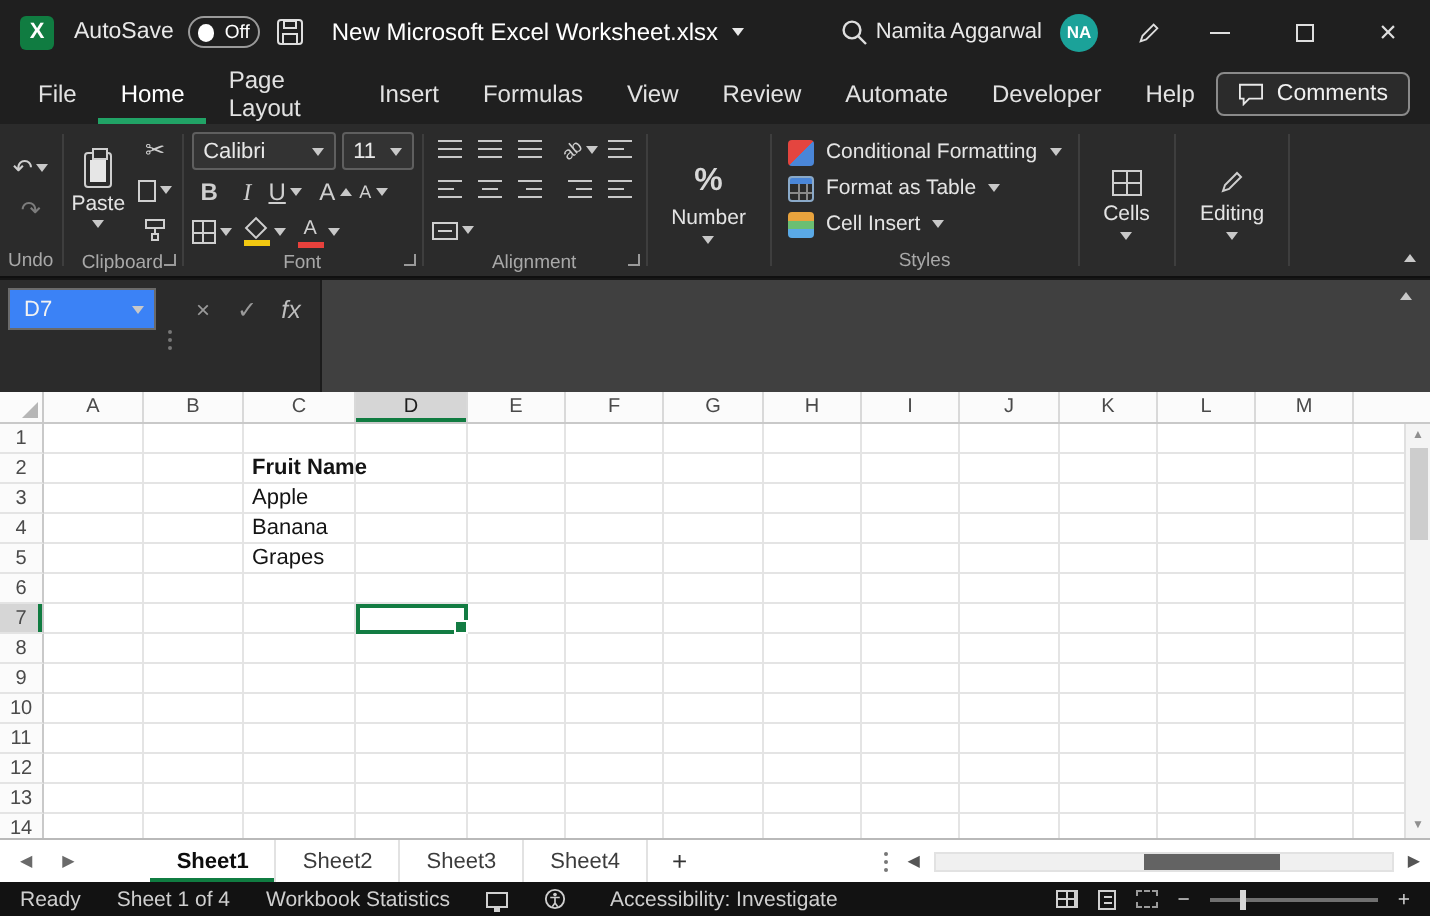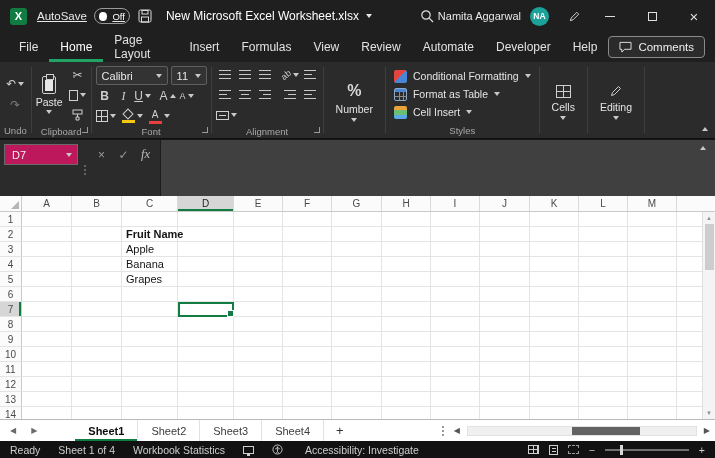--- a/index.html
+++ b/index.html
@@ -5,21 +5,21 @@
   * { box-sizing: border-box; margin: 0; padding: 0; }
   html,body { width:715px; height:458px; overflow:hidden; background:#1f1f1f;
     font-family:"Liberation Sans","DejaVu Sans",sans-serif; }
   .stage { position:relative; width:715px; height:458px; }
 
   
   .titlebar { position:absolute; top:0; left:0; right:0; height:32px; background:#1f1f1f;
     display:flex; align-items:center; color:#e8e8e8; font-size:12px; }
   .xlogo { width:17px; height:17px; margin:0 10px 0 10px; background:#107C41; border-radius:3px;
     color:#fff; font-weight:bold; font-size:11px; display:flex; align-items:center; justify-content:center; }
-  .autosave { display:flex; align-items:center; gap:7px; font-size:11.5px;text-decoration:underline; }
+  .autosave { display:flex; align-items:center; gap:7px; font-size:11.5px; }
   .toggle { width:36px; height:16px; border:1px solid #9a9a9a; border-radius:9px;
     display:flex; align-items:center; padding:0 4px; gap:5px; }
   .knob { width:9px; height:9px; background:#fff; border-radius:50%; }
   .tlabel { font-size:9.5px; color:#fff; }
   .tb-btn { width:30px; height:32px; display:flex; align-items:center; justify-content:center; }
   .doctitle { margin-left:6px; display:flex; align-items:center; gap:7px; color:#fff; white-space:nowrap; }
   .chev { width:0; height:0; border-left:3.5px solid transparent; border-right:3.5px solid transparent;
     border-top:4px solid #c8c8c8; display:inline-block; }
   .chev.white { border-top-color:#e8e8e8; }
   .chev.up { transform:rotate(180deg); }
@@ -108,28 +108,28 @@
   .i-clip::after { content:""; position:absolute; inset:3px 2px 2px; background:#e6e6e6; }
   .i-copy { width:9px; height:11px; border:1px solid #cfcfcf; position:relative; background:#2b2b2b; }
   .i-copy::before { content:""; position:absolute; left:-3px; top:-3px; width:9px; height:11px;
     border:1px solid #cfcfcf; z-index:-1; }
   .ribbon-collapse { position:absolute; right:7px; bottom:7px; }
 
   
   .fbar { position:absolute; top:139px; left:0; right:0; height:57px; background:#2b2b2b;
     border-top:1px solid #161616; display:flex; }
   .fleft { width:160px; display:flex; align-items:flex-start; padding:4px 0 0 4px; gap:3px; flex:none; }
-  .namebox { width:74px; height:21px; background:#be185d; border:1px solid #6a6a6a;
+  .namebox { width:74px; height:21px; background:#3b82f6; border:1px solid #6a6a6a;
     display:flex; align-items:center; justify-content:space-between; padding:0 5px 0 7px;
     font-size:11px; color:#f2f2f2; }
   .vdots { width:2px; height:2px; background:#777; border-radius:50%;
     box-shadow:0 -4px 0 #777, 0 4px 0 #777; margin:0 3px; align-self:center; }
   .fbtn { width:19px; height:21px; display:flex; align-items:center; justify-content:center;
     color:#9a9a9a; font-size:12px; }
-  .fx { font-style:italic; font-family:Liberation Serif, serif; font-size:12.5px; color:#bdbdbd; }
+  .fx { font-style:italic; font-family:Liberation Sans, sans-serif; font-size:12.5px; color:#bdbdbd; }
   .finput { flex:1; background:#404040; border-left:1px solid #1c1c1c; position:relative;
     color:#fff; font-size:11px; padding:4px 8px; }
   .fcollapse { position:absolute; top:6px; right:9px; }
 
   
   .gridwrap { position:absolute; top:196px; left:0; width:715px; height:223px; background:#fff; overflow:hidden; }
   #colheads { display:flex; height:16px; background:#fbfbfb; border-bottom:1px solid #c9c9c9; }
   .ch { display:flex; align-items:center; justify-content:center; font-size:10px; color:#4a4a4a;
     border-right:1px solid #d9d9d9; flex:none; }
   .ch.sel { background:#d6d6d6; box-shadow:inset 0 -2px 0 #107C41; color:#1d1d1d; }

